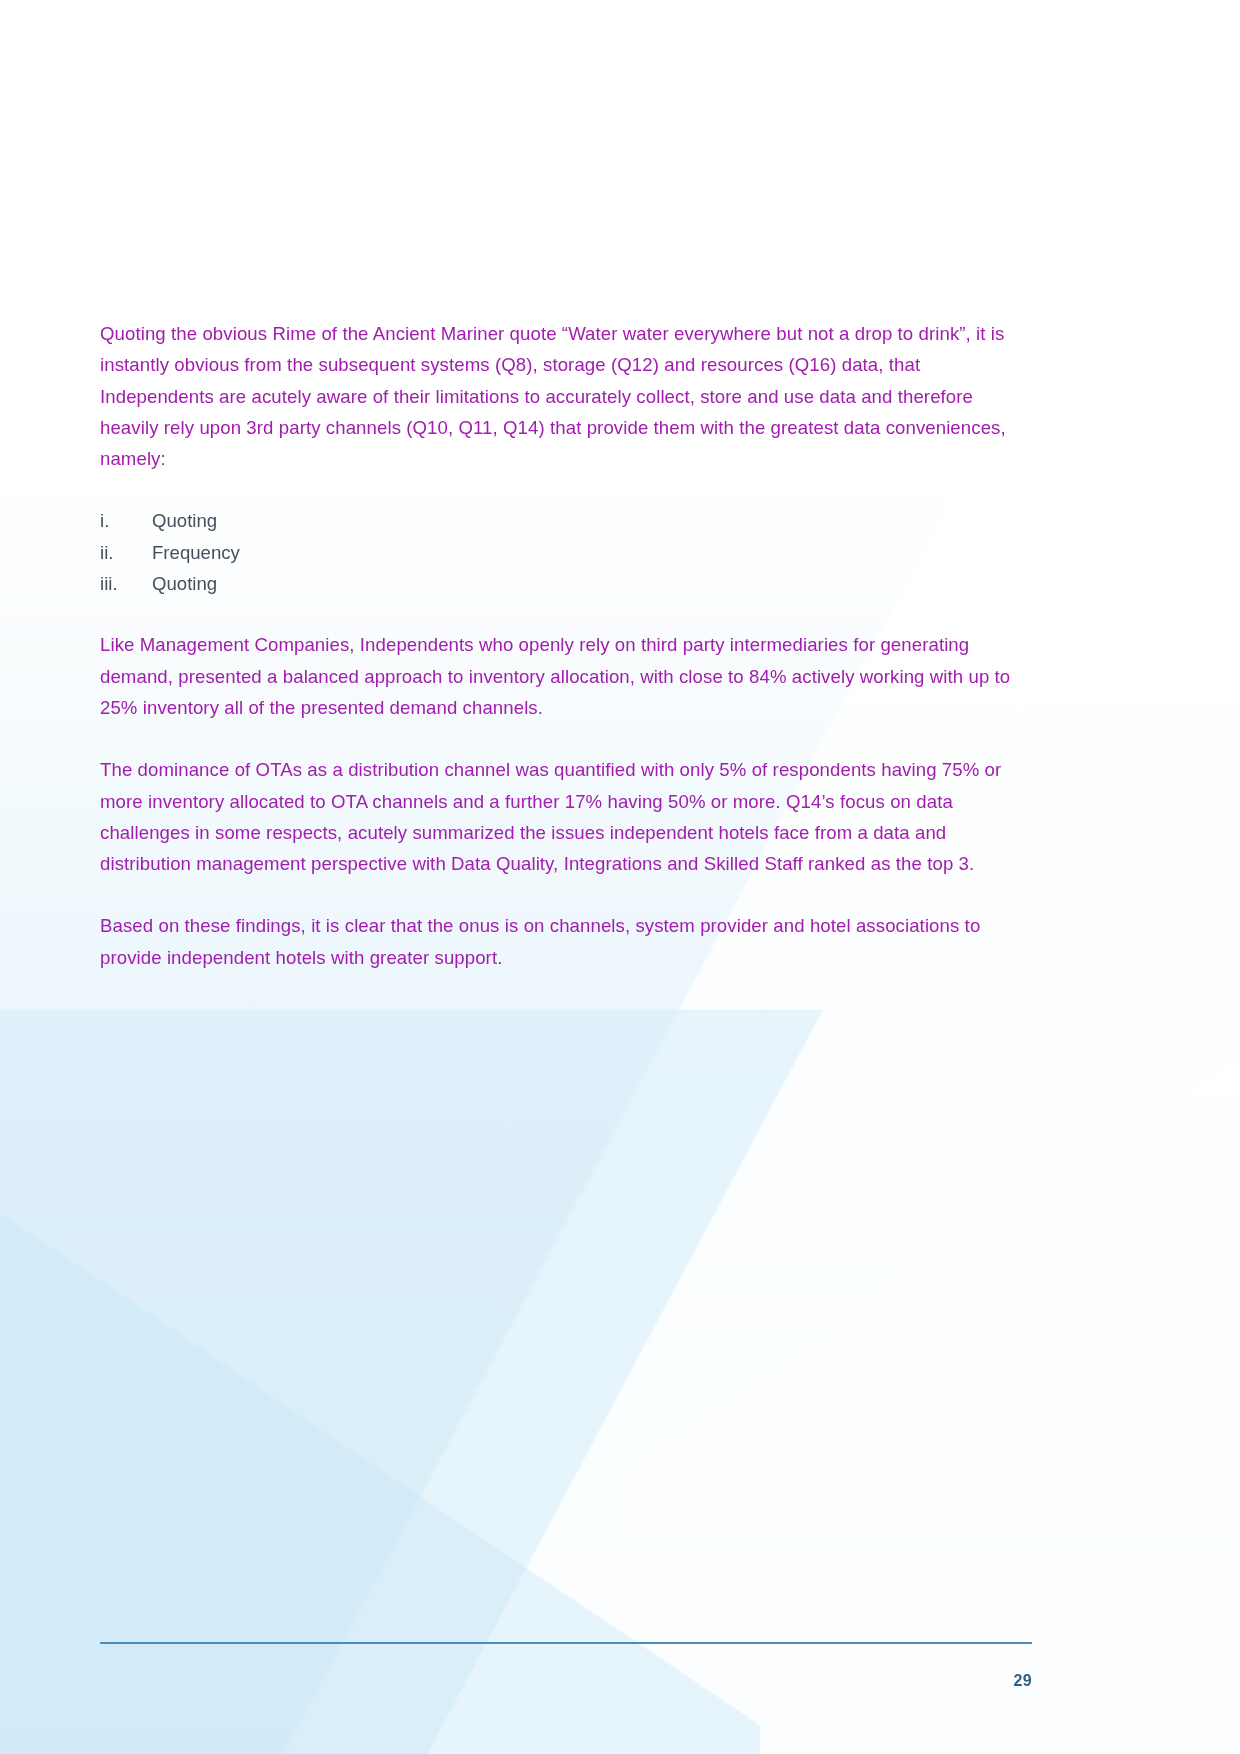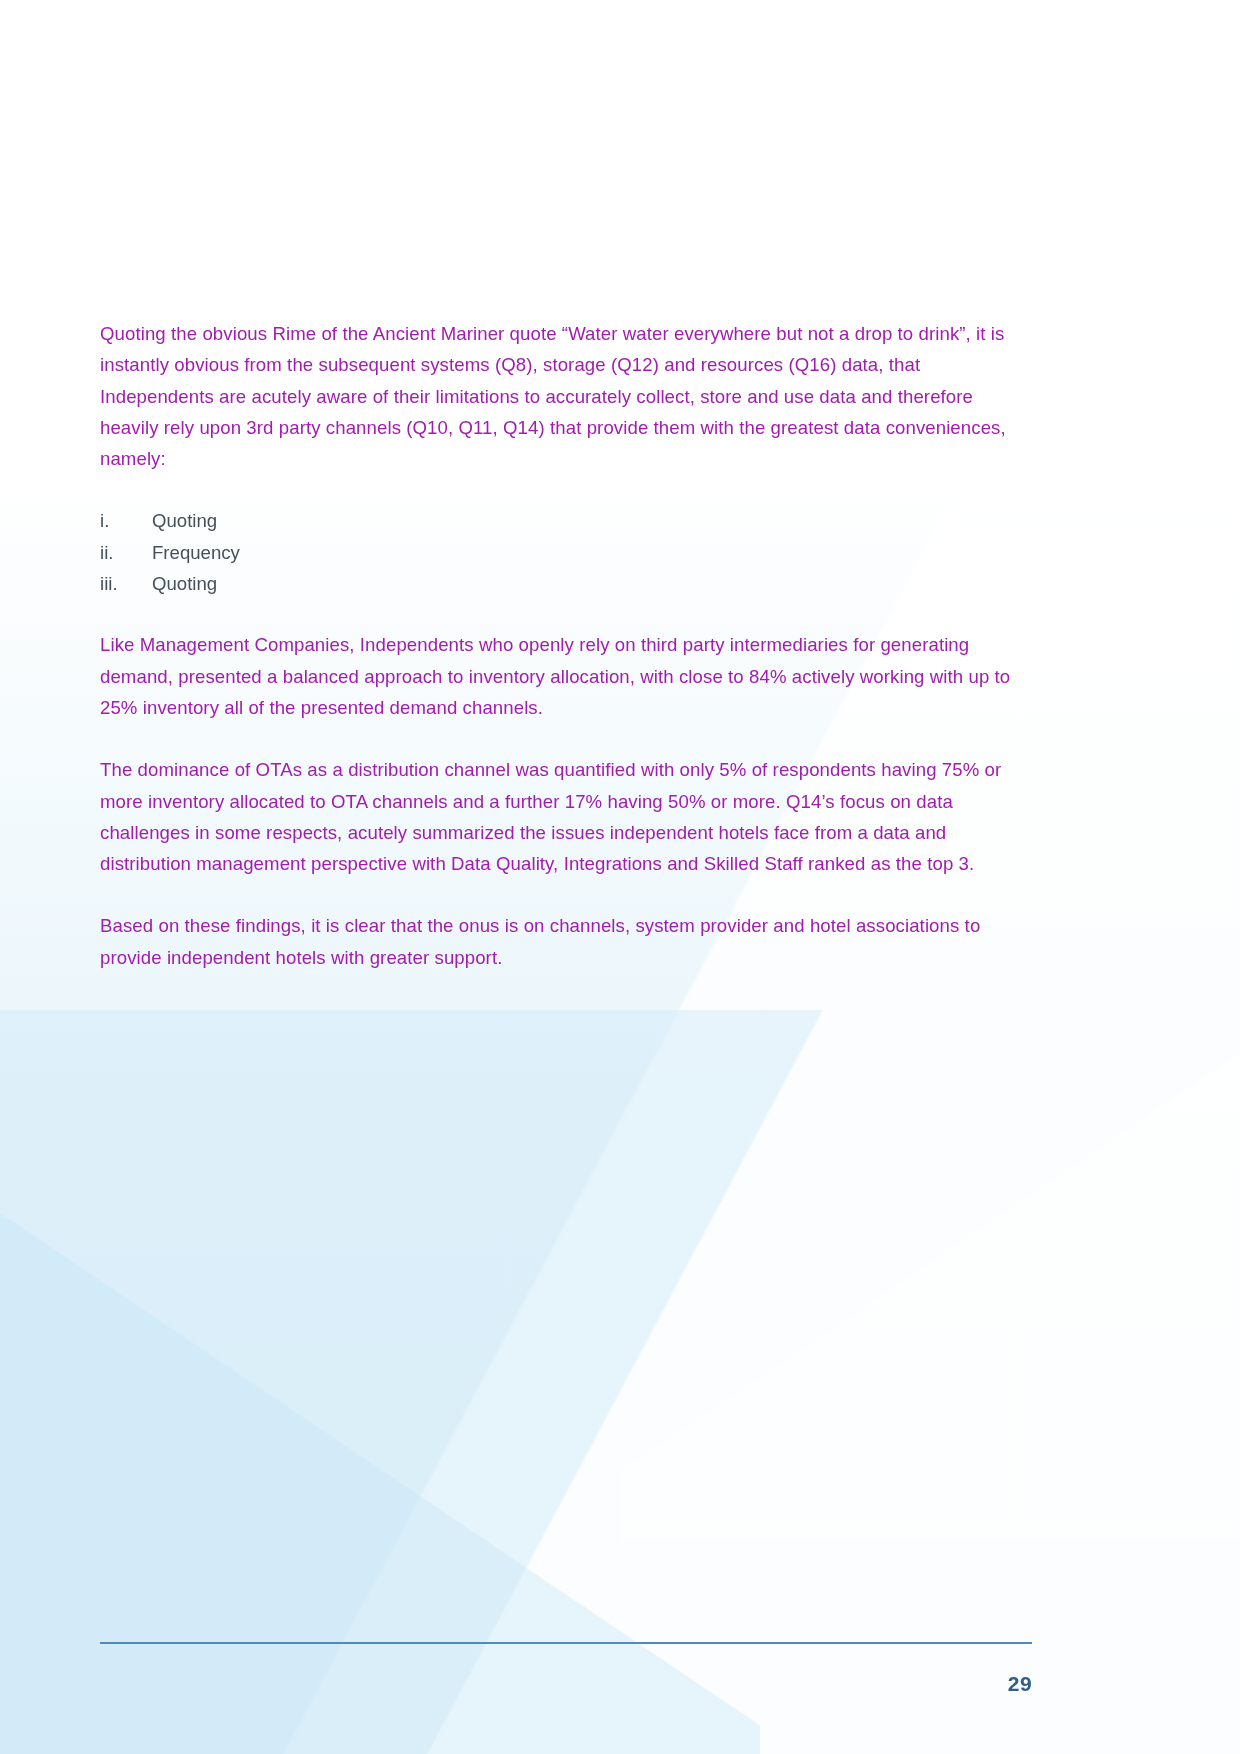--- a/index.html
+++ b/index.html
@@ -125,21 +125,21 @@
     width: 932px;
     height: 2px;
     background: #4a8cbe;
   }
   .page-number {
     position: absolute;
     left: 100px;
     top: 1672px;
     width: 932px;
     text-align: right;
-    font-size: 21px;
+    font-size: 16px;
     font-weight: 700;
     color: #2f5f85;
     letter-spacing: 0.02em;
   }
 </style>
 </head>
 <body>
 
 <div class="page">
 

